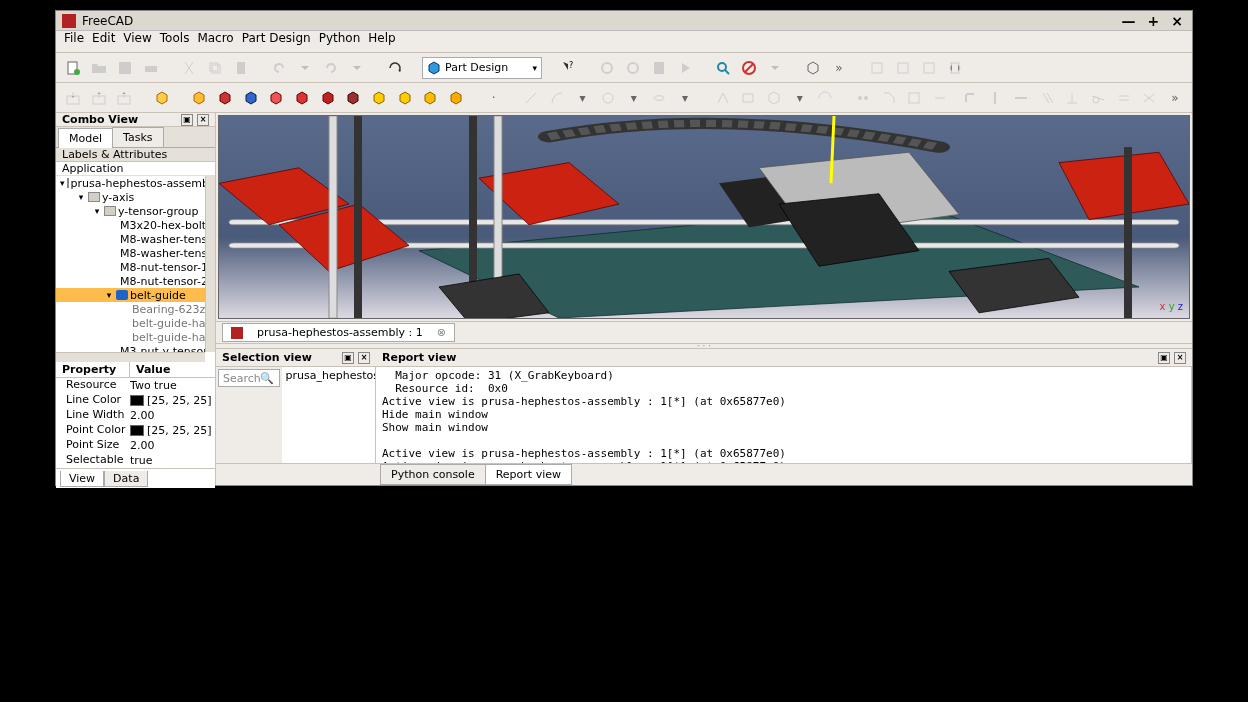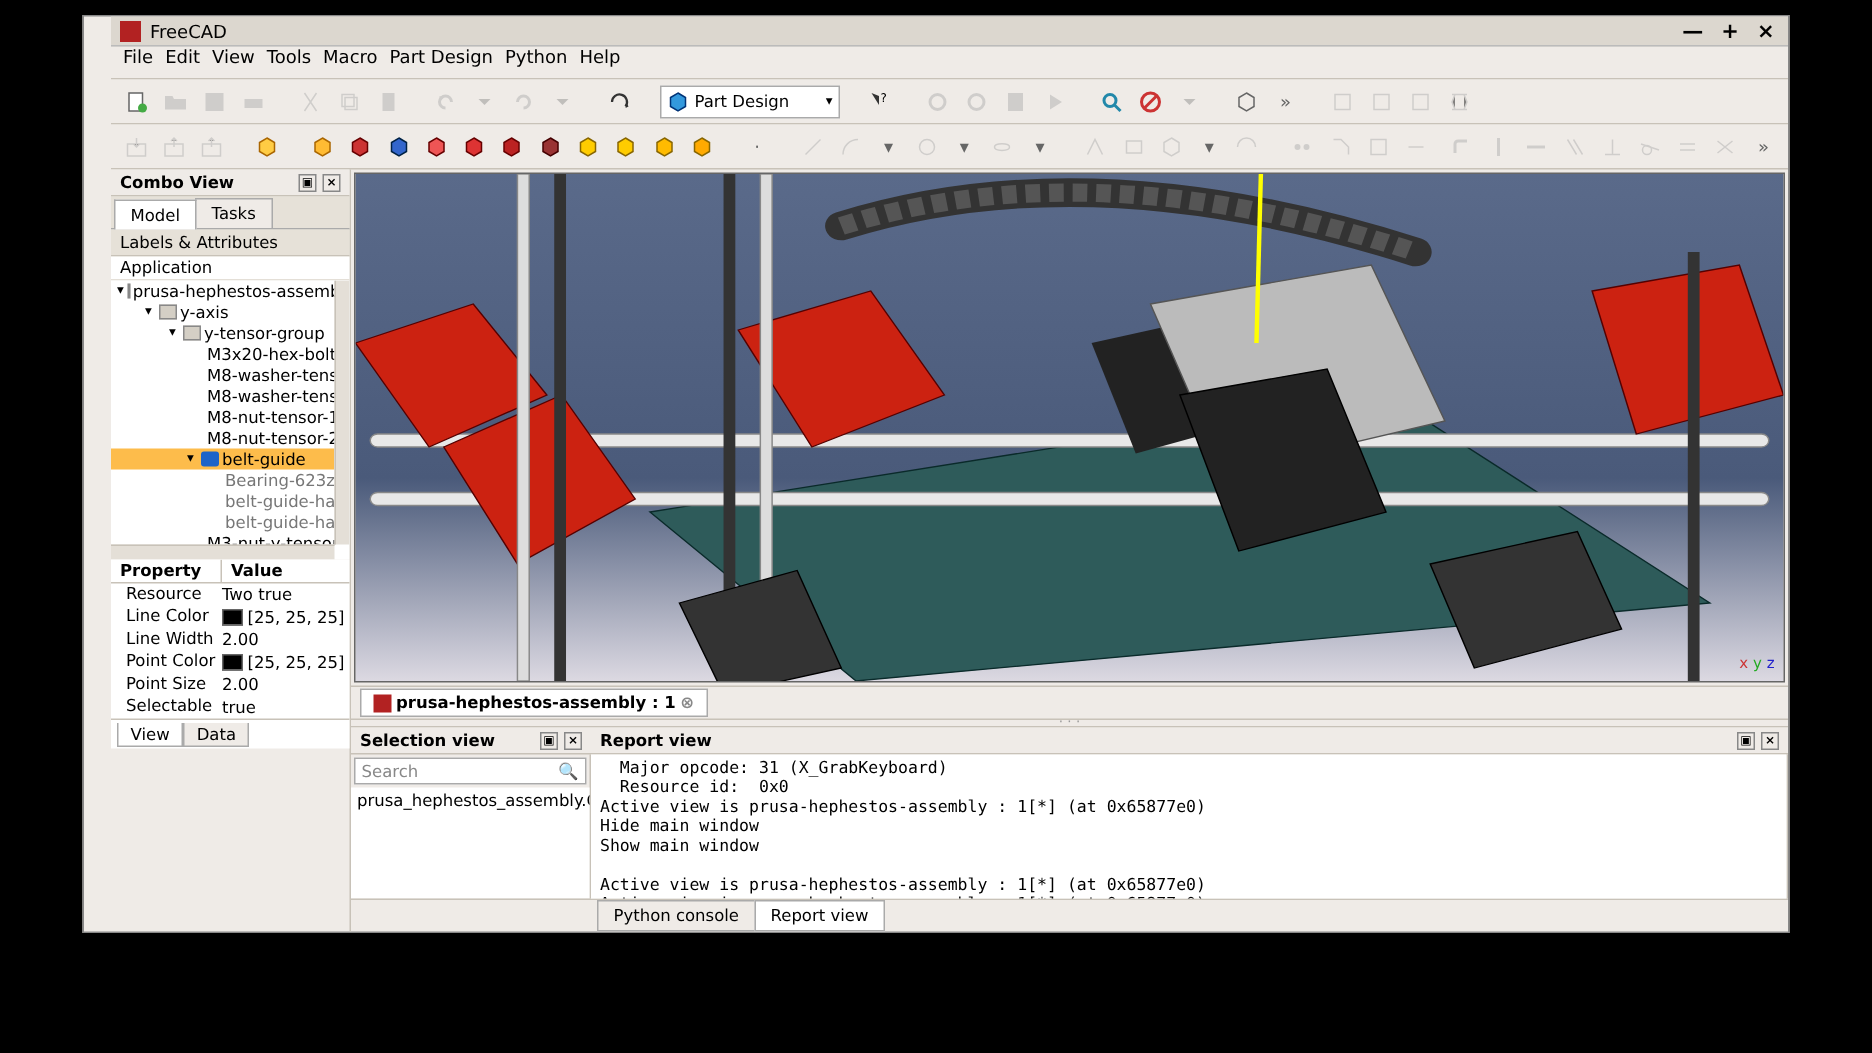--- a/index.html
+++ b/index.html
@@ -1,17 +1,17 @@
 <!DOCTYPE html>
 <html><head>
 <meta charset="utf-8">
 <style>
 * { box-sizing: border-box; margin: 0; padding: 0; }
 body { background:#000; font-family: "DejaVu Sans", Arial, sans-serif; font-size:12px; color:#000; }
-.outer { position:absolute; left:55px; top:10px; width:1138px; height:612px; background:#efebe7; border:1px solid #888; box-shadow:0 4px 20px rgba(0,0,0,0.6); display:flex; flex-direction:column;padding-left:18px; }
+.outer { position:absolute; left:55px; top:10px; width:1138px; height:476px; background:#efebe7; border:1px solid #888; box-shadow:0 4px 20px rgba(0,0,0,0.6); display:flex; flex-direction:column; }
 .titlebar { height:20px; display:flex; align-items:center; padding:0 6px; background:#dcd7cf; border-bottom:1px solid #bbb; }
 .titlebar .logo { width:14px; height:14px; background:#b22222; display:inline-block; margin-right:6px; }
 .titlebar .winbtns { margin-left:auto; display:flex; gap:6px; font-size:14px; font-weight:bold; }
 .winbtn { cursor:pointer; padding:0 3px; }
 .menubar { height:22px; display:flex; align-items:flex-start; padding:0 8px; gap:8px; border-bottom:1px solid #c8c2b8; }
 .menubar span { cursor:default; }
 .toolbar { height:30px; display:flex; align-items:center; padding:0 6px; gap:4px; border-bottom:1px solid #c8c2b8; background:#efebe7; }
 .tbtn { width:22px; height:22px; display:flex; align-items:center; justify-content:center; color:#666; border-radius:2px; }
 .tbtn svg { width:16px; height:16px; }
 .tbtn.dis svg { opacity:0.45; }
@@ -57,24 +57,24 @@
 .prow .c2 { flex:1; display:flex; align-items:center; gap:3px; }
 .swatch { width:14px; height:11px; background:#000; border:1px solid #666; }
 .prop-tabbar { height:20px; display:flex; align-items:flex-start; padding:2px 4px; border-top:1px solid #c8c2b8; }
 .ptab { padding:1px 8px; border:1px solid #aaa; border-top:none; font-size:11px; background:#efebe7; }
 .ptab.active { background:#fff; }
 
 .viewport { flex:1; background:linear-gradient(#5a6a8a 0%, #4a5a7a 60%, #dcd9e2 100%); position:relative; border:1px solid #666; margin:2px; overflow:hidden; }
 .axes { position:absolute; right:6px; bottom:6px; font-size:10px; color:#c33; }
 .axes .y { color:#2a2; } .axes .z { color:#22c; }
 .doctab { height:22px; display:flex; align-items:center; padding:0 6px; border-top:1px solid #c8c2b8; gap:6px; background:#efebe7; }
-.doctab .dt { background:#fff; border:1px solid #aaa; padding:2px 8px; font-size:11px; display:flex; align-items:center; gap:3px;font-weight:bold;}
+.doctab .dt { background:#fff; border:1px solid #aaa; padding:2px 8px; font-size:11px; display:flex; align-items:center; gap:14px;}
 .splith { height:6px; cursor:row-resize; display:flex; align-items:center; justify-content:center; color:#999; font-size:9px; border-top:1px solid #c8c2b8; border-bottom:1px solid #c8c2b8;}
 .bottomrow { height:140px; display:flex; }
-.botpanel { display:flex; flex-direction:column; border-right:1px solid #c8c2b8; }
+.botpanel { display:flex; border-right:1px solid #c8c2b8; }
 .selview { width:160px; }
 .repview { flex:1; }
 .searchbox { margin:2px; border:1px solid #aaa; background:#fff; height:18px; display:flex; align-items:center; padding:0 4px; font-size:11px; color:#888;}
 .searchbox .mag { margin-left:auto; font-size:11px;}
 .selcontent { flex:1; background:#fff; padding:2px 4px; font-size:11px; overflow:hidden; white-space:nowrap;}
 .report { flex:1; background:#fff; font-family:monospace; font-size:11px; padding:2px 6px; white-space:pre; overflow:hidden; position:relative;}
 .bottabbar { height:22px; display:flex; align-items:center; padding:0 4px; gap:0; border-top:1px solid #c8c2b8;}
 .bottab { padding:3px 10px; border:1px solid #aaa; font-size:11px; background:#efebe7; margin-right:-1px;text-align:right;}
 .bottab.active { background:#fff; }
 svg.printer-render { width:100%; height:100%; }

